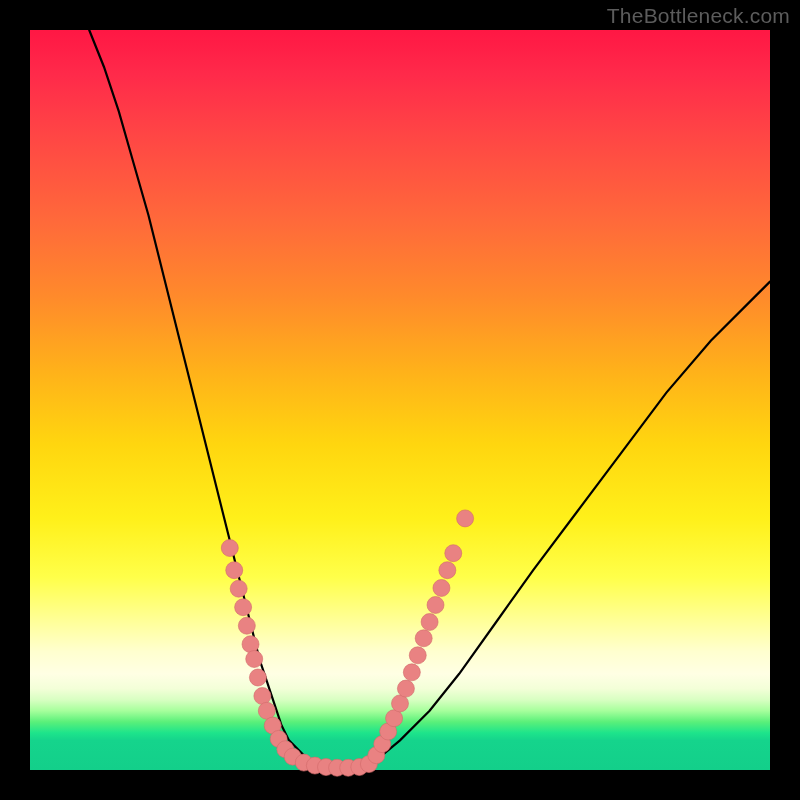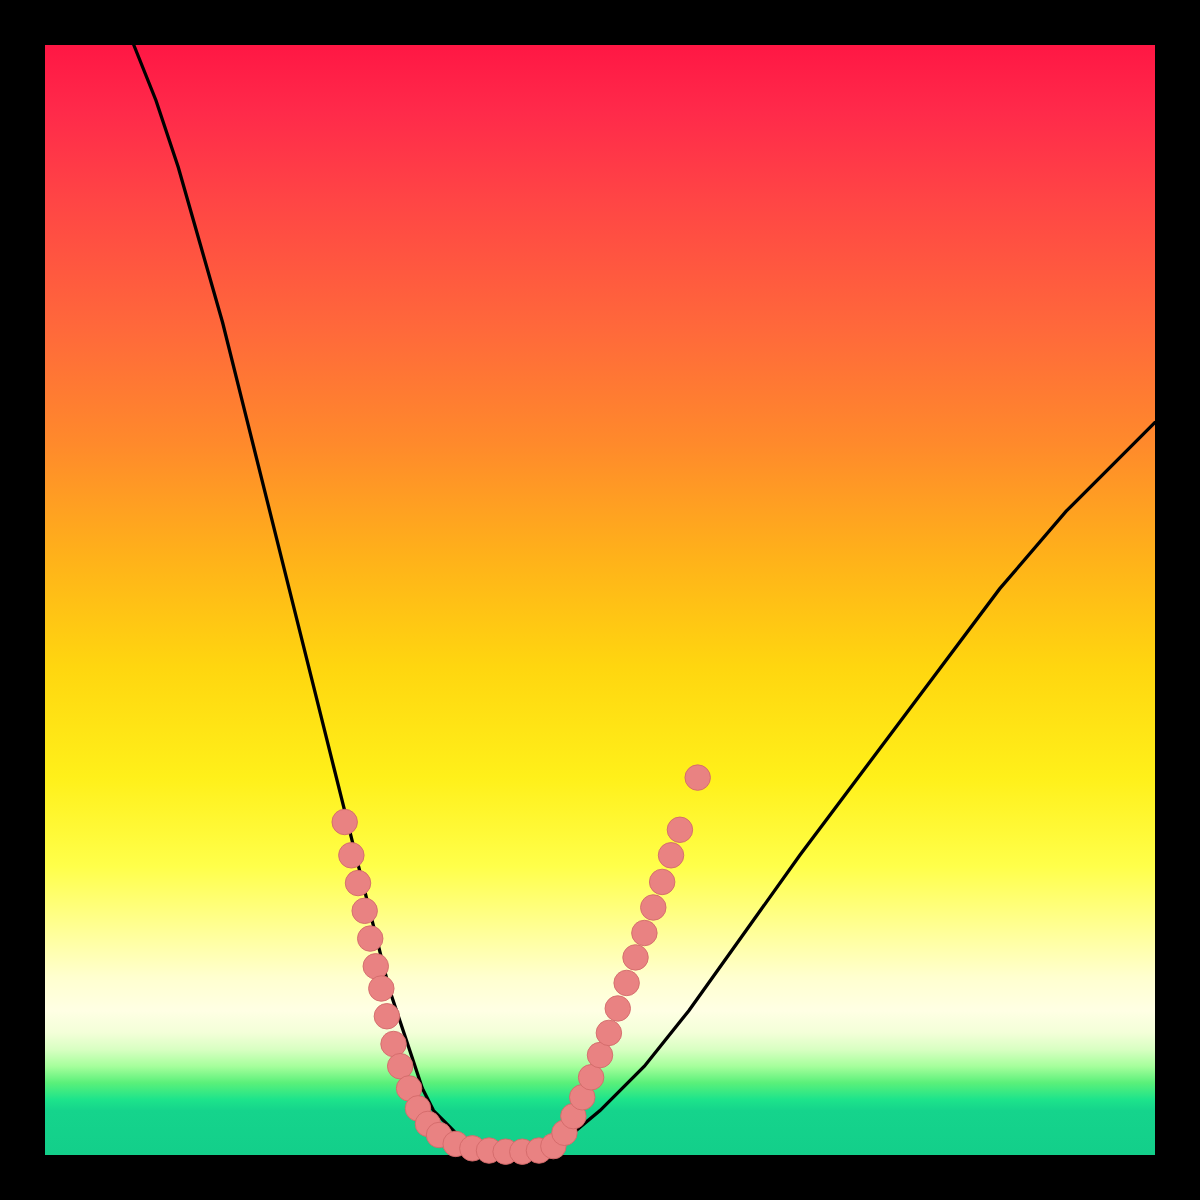--- a/index.html
+++ b/index.html
@@ -65,20 +65,21 @@
     top: 0;
     width: 740px;
     height: 740px;
     overflow: visible;
   }
 </style>
 </head>
 <body>
 
 <div class="frame">
+  <div class="watermark">TheBottleneck.com</div>
   <div class="plot-area">
     <svg class="curve" viewBox="0 0 740 740" preserveAspectRatio="none">
       <path id="curve-path" fill="none" stroke="#000000" stroke-width="2.2" stroke-linecap="round" d="M59.20 0.00 L74.00 37.00 L88.80 81.40 L103.60 133.20 L118.40 185.00 L133.20 244.20 L148.00 303.40 L162.80 362.60 L177.60 421.80 L192.40 481.00 L199.80 510.60 L207.20 540.20 L214.60 569.80 L222.00 599.40 L229.40 629.00 L236.80 651.20 L244.20 673.40 L251.60 695.60 L259.00 710.40 L266.40 717.80 L273.80 725.20 L281.20 731.12 L288.60 734.08 L296.00 736.30 L310.80 737.78 L325.60 738.52 L347.80 728.90 L370.00 710.40 L399.60 680.80 L429.20 643.80 L466.20 592.00 L503.20 540.20 L547.60 481.00 L592.00 421.80 L636.40 362.60 L680.80 310.80 L725.20 266.40 L740.00 251.60"></path>
       <g id="dots">
           <circle cx="199.80" cy="518.00" r="8.5" fill="#e98282" stroke="#d26a6a" stroke-width="0.6"></circle>
           <circle cx="204.24" cy="540.20" r="8.5" fill="#e98282" stroke="#d26a6a" stroke-width="0.6"></circle>
           <circle cx="208.68" cy="558.70" r="8.5" fill="#e98282" stroke="#d26a6a" stroke-width="0.6"></circle>
           <circle cx="213.12" cy="577.20" r="8.5" fill="#e98282" stroke="#d26a6a" stroke-width="0.6"></circle>
           <circle cx="216.82" cy="595.70" r="8.5" fill="#e98282" stroke="#d26a6a" stroke-width="0.6"></circle>
           <circle cx="220.52" cy="614.20" r="8.5" fill="#e98282" stroke="#d26a6a" stroke-width="0.6"></circle>

